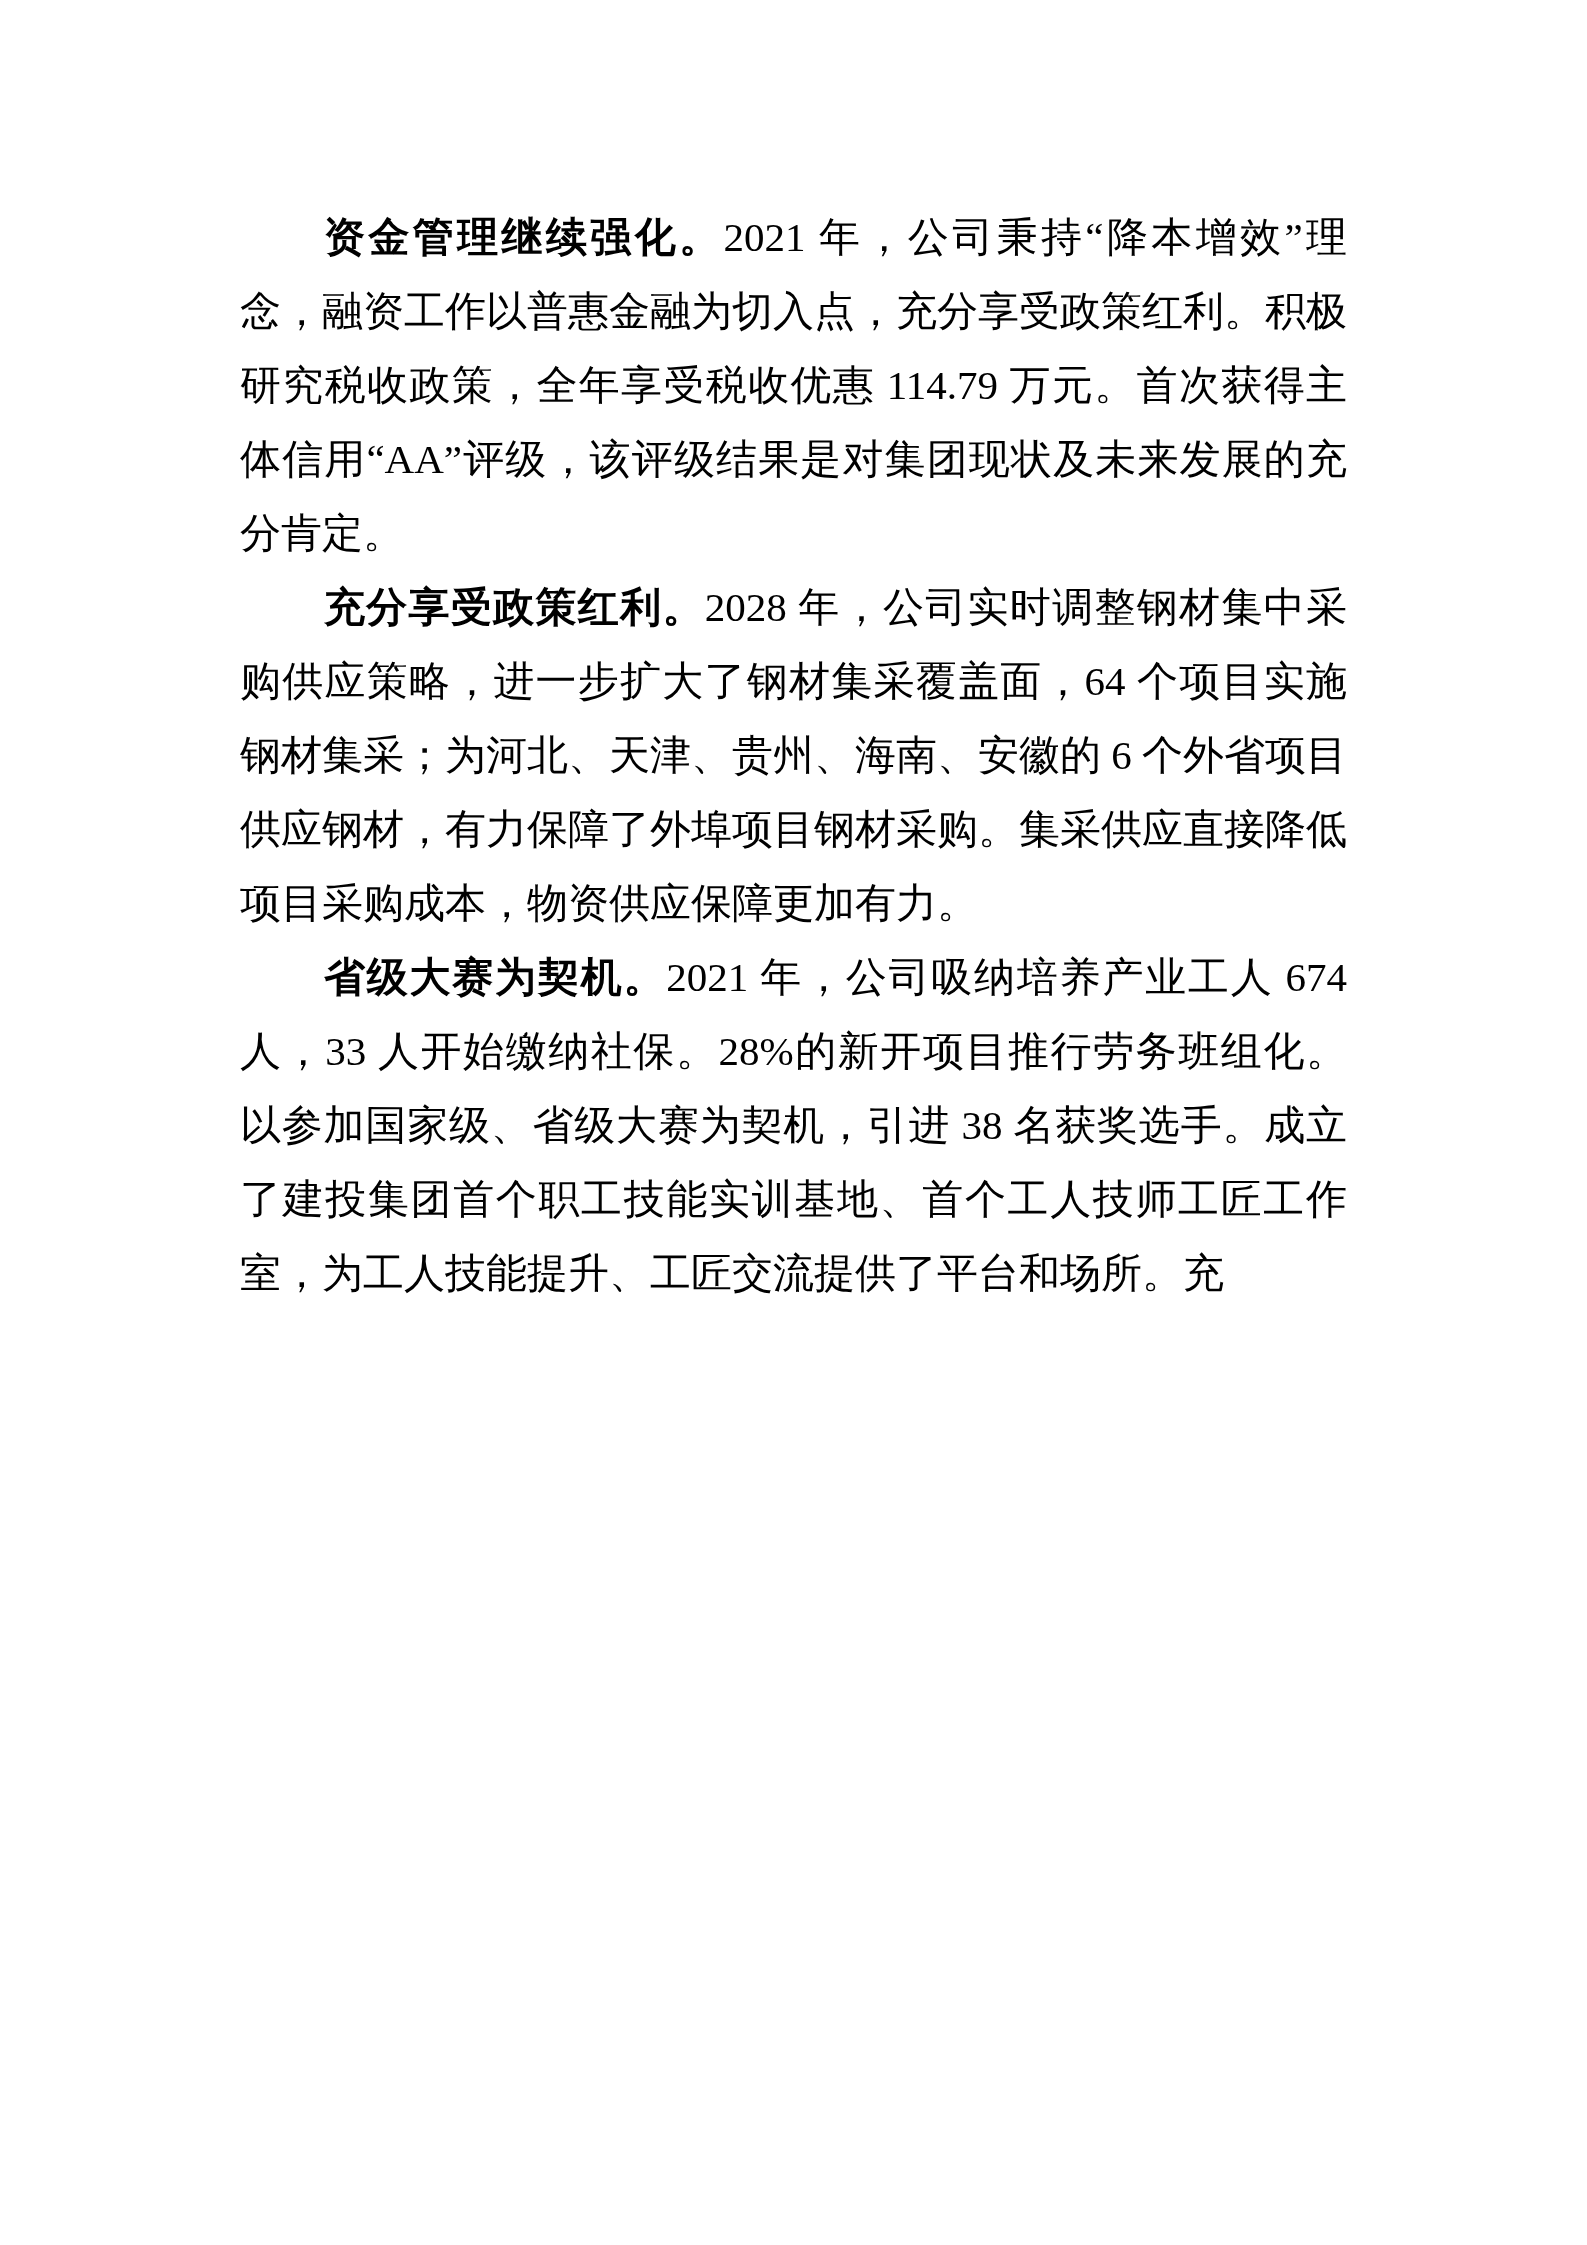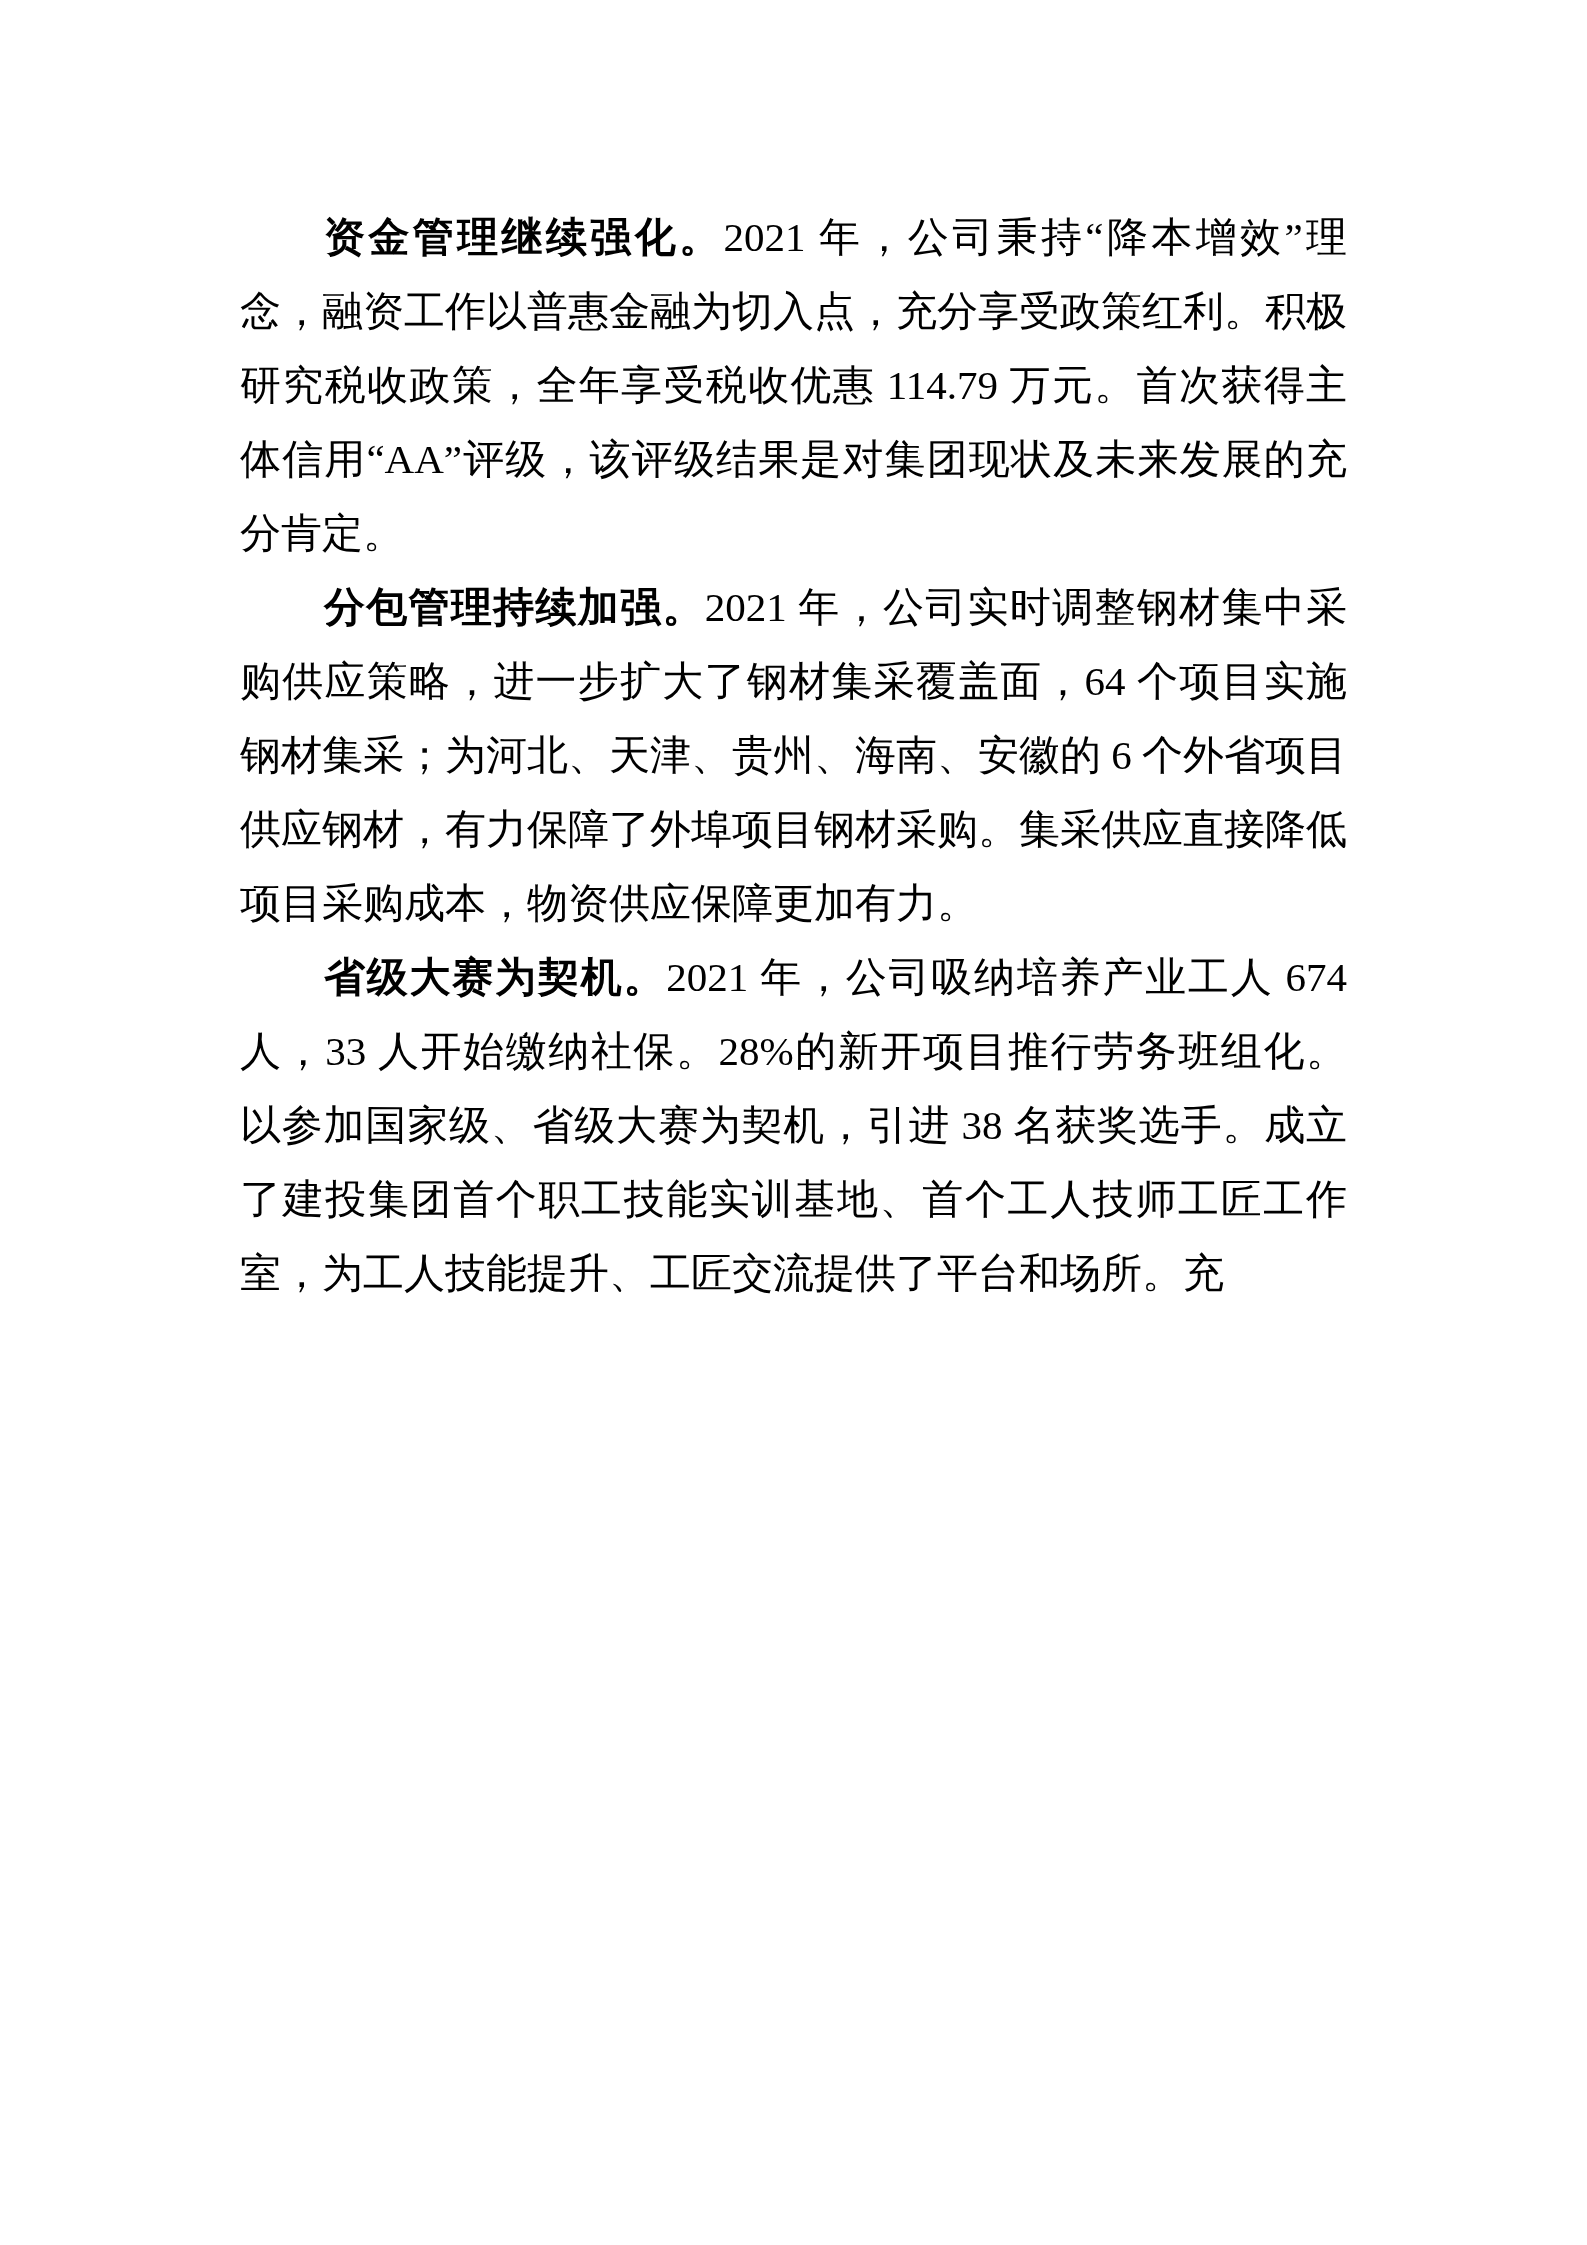--- a/index.html
+++ b/index.html
@@ -42,21 +42,21 @@
 <body>
 
 <div class="page">
   <div class="content">
 
     <p class="para">
       <span class="para-heading">资金管理继续强化。</span><span class="para-body">2021 年，公司秉持“降本增效”理念，融资工作以普惠金融为切入点，充分享受政策红利。积极研究税收政策，全年享受税收优惠 114.79 万元。首次获得主体信用“AA”评级，该评级结果是对集团现状及未来发展的充分肯定。</span>
     </p>
 
     <p class="para">
-      <span class="para-heading">分包管理持续加强。</span><span class="para-body">2021 年，公司实时调整钢材集中采购供应策略，进一步扩大了钢材集采覆盖面，64 个项目实施钢材集采；为河北、天津、贵州、海南、安徽的 6 个外省项目供应钢材，有力保障了外埠项目钢材采购。集采供应直接降低项目采购成本，物资供应保障更加有力。</span>
+      <span class="para-heading">充分享受政策红利。</span><span class="para-body">2028 年，公司实时调整钢材集中采购供应策略，进一步扩大了钢材集采覆盖面，64 个项目实施钢材集采；为河北、天津、贵州、海南、安徽的 6 个外省项目供应钢材，有力保障了外埠项目钢材采购。集采供应直接降低项目采购成本，物资供应保障更加有力。</span>
     </p>
 
 
 
     <p class="para">
       <span class="para-heading">省级大赛为契机。</span><span class="para-body">2021 年，公司吸纳培养产业工人 674 人，33 人开始缴纳社保。28%的新开项目推行劳务班组化。以参加国家级、省级大赛为契机，引进 38 名获奖选手。成立了建投集团首个职工技能实训基地、首个工人技师工匠工作室，为工人技能提升、工匠交流提供了平台和场所。充</span>
     </p>
 
   </div>
 </div>

